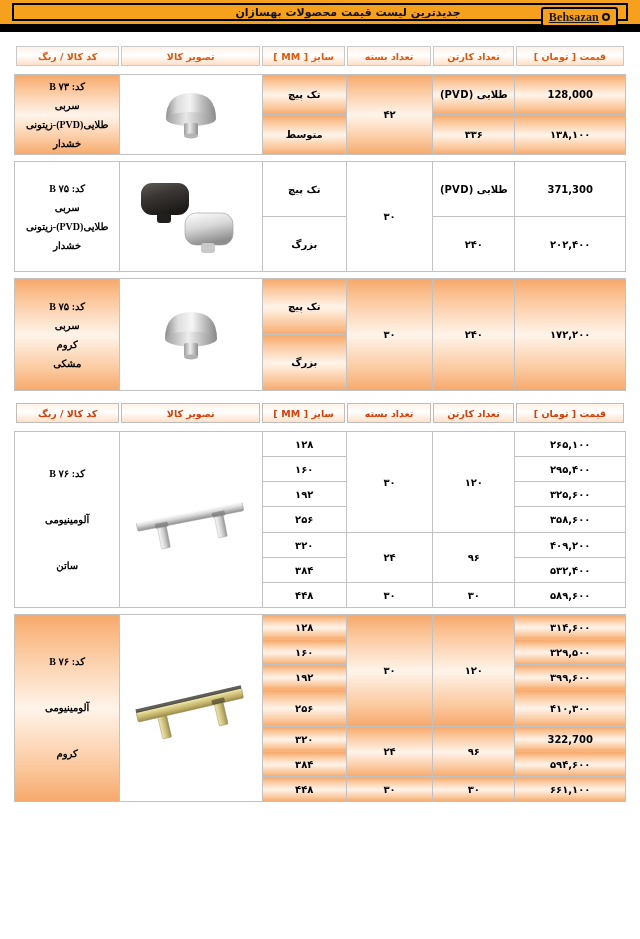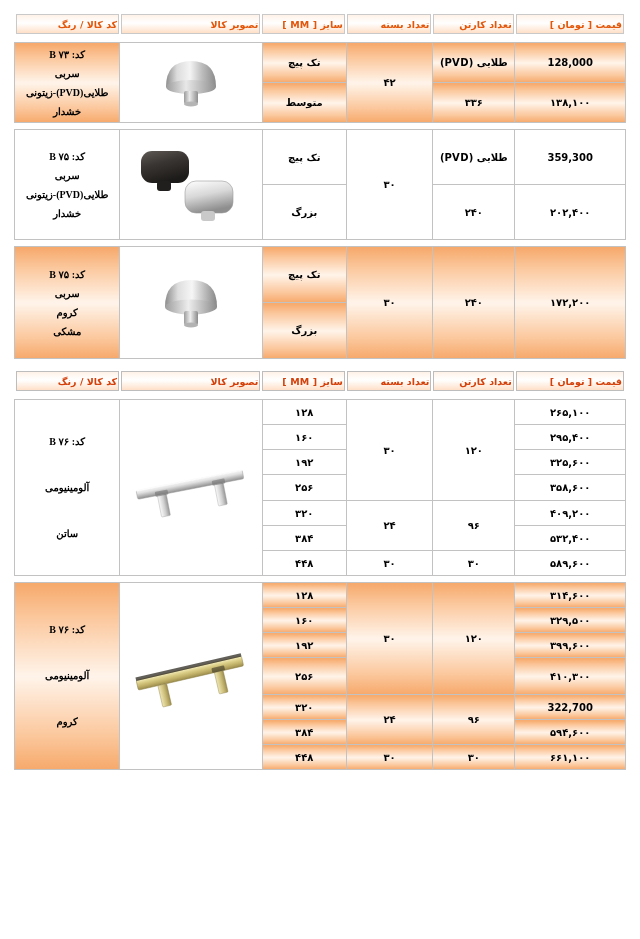--- a/index.html
+++ b/index.html
@@ -63,21 +63,21 @@
   col.c-size  { width: 80px; }
   col.c-img   { width: 135px; }
   col.c-code  { width: 100px; }
 
   
   .hdr-wrap { padding: 0 14px; margin-top: 12px; }
   .hdr-wrap.second { margin-top: 10px; }
   .hcell {
     height: 20px;
     border: 1px solid #C9C9C9;
-    text-align: right;
+    text-align: center;
     vertical-align: middle;
     font-size: 9.5px;
     font-weight: 700;
     color: #E2570B;
     background: linear-gradient(to bottom,#FFF2E8 0%, #FFFFFF 45%, #FFE0C8 100%);
     white-space: nowrap;
     letter-spacing: .2px;
   }
   .hdr-wrap.second .hcell { border: 1px solid #BDBDBD; color: #D4400A; }
 
@@ -122,20 +122,29 @@
     font-family: "Liberation Sans", sans-serif;
     font-size: 10px; color: #333;
     direction: ltr;
   }
 </style>
 </head>
 <body>
 
 <div class="page">
 
+  <div class="banner">
+    <div class="banner-inner">
+      <div class="banner-title">جدیدترین لیست قیمت محصولات بهسازان</div>
+      <div class="logo-box">
+        <span class="logo-text">Behsazan</span>
+        <span class="logo-mark"></span>
+      </div>
+    </div>
+  </div>
 
   <div class="hdr-wrap">
     <table class="tbl">
       <colgroup>
         <col class="c-price">
           <col class="c-carton">
           <col class="c-pack">
         <col class="c-size">
           <col class="c-img">
           <col class="c-code">
@@ -216,21 +225,21 @@
       <colgroup>
         <col class="c-price">
           <col class="c-carton">
           <col class="c-pack">
         <col class="c-size">
           <col class="c-img">
           <col class="c-code">
       </colgroup>
       <tbody>
           <tr>
-        <td class="fill-white price" style="height:55px">359,300</td>
+        <td class="fill-white price" style="height:55px">371,300</td>
         <td class="fill-white num">طلایی (PVD)</td>
         <td class="fill-white num" rowspan="2">۳۰</td>
         <td class="fill-white">تک پیچ</td>
         <td class="img-cell" rowspan="2">
           <div class="prod">
             <svg width="120" height="96" viewBox="0 0 120 96">
               <defs>
                 <linearGradient id="blk" x1="0" y1="0" x2="0.4" y2="1">
                   <stop offset="0%" stop-color="#5f5a55"></stop>
                       <stop offset="45%" stop-color="#3a3633"></stop>

